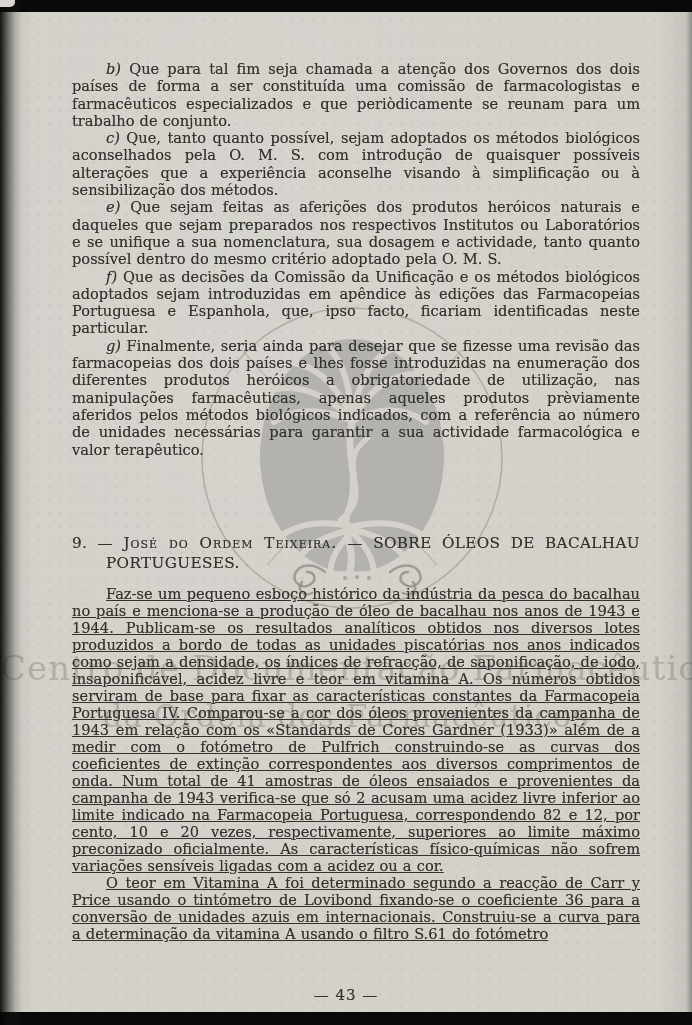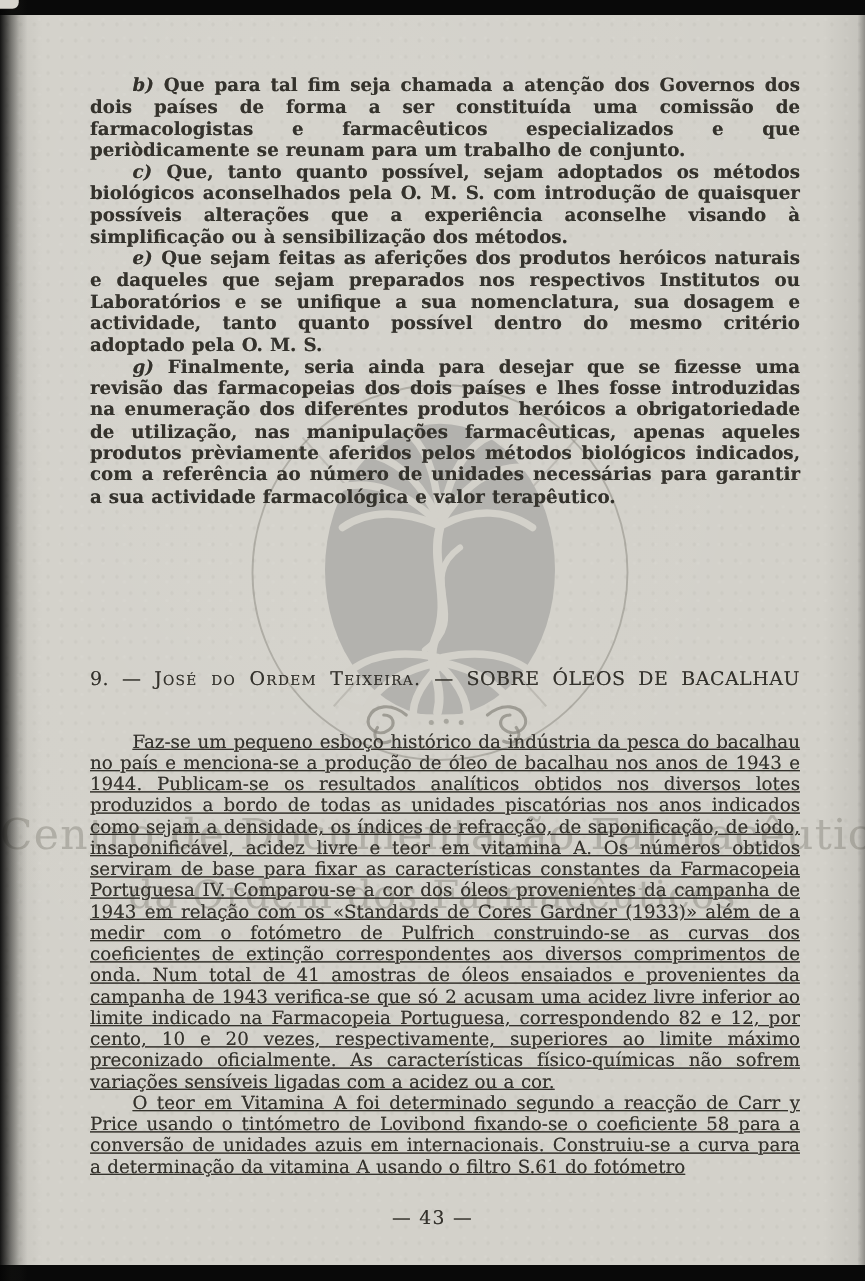--- a/index.html
+++ b/index.html
@@ -35,33 +35,33 @@
   .textcol {
     position:absolute; left:72px; width:568px; z-index:2;
     font-size:14.6px; line-height:17.3px; text-align:justify;
     hyphens:auto; -webkit-hyphens:auto;
     word-spacing:0.5px;
     text-shadow:0 0 0.5px rgba(52,50,44,0.55);
   }
   .textcol p { margin:0; }
   .top-block { top:60px; }
   .section-block { top:585px; line-height:17.0px; }
-  .res { text-indent:34px;font-weight:bold; }
+  .res { text-indent:34px; }
   .indent { text-indent:34px;text-decoration:underline; }
   .ltr { font-style:italic; }
   .heading {
     position:absolute; left:72px; width:568px; top:534px; z-index:2;
     font-size:15.2px; line-height:18px; letter-spacing:0.4px;
     text-shadow:0 0 0.5px rgba(52,50,44,0.55);
   }
   .h-line1 { text-align:justify; text-align-last:justify; }
   .h-line2 { margin-left:34px; margin-top:2px; }
   .sc { font-variant:small-caps; letter-spacing:1px; }
   .pageno {
-    position:absolute; left:0; right:0; top:965px; z-index:2;
+    position:absolute; left:0; right:0; top:986px; z-index:2;
     text-align:center; font-size:15px; letter-spacing:1px;
     text-shadow:0 0 0.5px rgba(52,50,44,0.55);
   }
   
   .edge-top { position:absolute; left:0; top:0; right:0; height:12px; background:#090909; z-index:3; }
   .corner-notch { position:absolute; left:0; top:0; width:15px; height:7px; background:#d7d5ce; z-index:4; border-bottom-right-radius:5px; }
   .edge-bottom { position:absolute; left:0; bottom:0; right:0; height:13px; background:#090909; z-index:3; }
   .edge-left {
     position:absolute; left:0; top:0; bottom:0; width:22px; z-index:3;
     background:linear-gradient(to right, rgba(5,5,5,0.92), rgba(20,20,18,0.45) 40%, rgba(40,40,36,0.15) 70%, transparent);
@@ -119,30 +119,32 @@
       </g>
     </svg>
     <div class="wm-text wm1">Centro de Documentação Farmacêutica</div>
     <div class="wm-text wm2">da Ordem dos Farmacêuticos</div>
   </div>
 
   <div class="textcol top-block">
     <p class="res"><span class="ltr">b)</span> <span>Que para tal fim seja chamada a atenção dos Governos dos dois países de forma a ser constituída uma comissão de farmacologistas e farmacêuticos especializados e que periòdicamente se reunam para um trabalho de conjunto.</span></p>
     <p class="res"><span class="ltr">c)</span> <span>Que, tanto quanto possível, sejam adoptados os métodos biológicos aconselhados pela O. M. S. com introdução de quaisquer possíveis alterações que a experiência aconselhe visando à simplificação ou à sensibilização dos métodos.</span></p>
     <p class="res"><span class="ltr">e)</span> <span>Que sejam feitas as aferições dos produtos heróicos naturais e daqueles que sejam preparados nos respectivos Institutos ou Laboratórios e se unifique a sua nomenclatura, sua dosagem e actividade, tanto quanto possível dentro do mesmo critério adoptado pela O. M. S.</span></p>
+    <p class="res"><span class="ltr">f)</span> <span>Que as decisões da Comissão da Unificação e os métodos biológicos adoptados sejam introduzidas em apêndice às edições das Farmacopeias Portuguesa e Espanhola, que, ipso facto, ficariam identificadas neste particular.</span></p>
     <p class="res"><span class="ltr">g)</span> <span>Finalmente, seria ainda para desejar que se fizesse uma revisão das farmacopeias dos dois países e lhes fosse introduzidas na enumeração dos diferentes produtos heróicos a obrigatoriedade de utilização, nas manipulações farmacêuticas, apenas aqueles produtos prèviamente aferidos pelos métodos biológicos indicados, com a referência ao número de unidades necessárias para garantir a sua actividade farmacológica e valor terapêutico.</span></p>
   </div>
 
   <div class="heading">
     <div class="h-line1"><span>9. —</span> <span class="sc">José do Ordem Teixeira.</span> <span>—</span> <span>SOBRE ÓLEOS DE BACALHAU</span></div>
+    <div class="h-line2">PORTUGUESES.</div>
   </div>
 
   <div class="textcol section-block">
     <p class="indent">Faz-se um pequeno esboço histórico da indústria da pesca do bacalhau no país e menciona-se a produção de óleo de bacalhau nos anos de 1943 e 1944. Publicam-se os resultados analíticos obtidos nos diversos lotes produzidos a bordo de todas as unidades piscatórias nos anos indicados como sejam a densidade, os índices de refracção, de saponificação, de iodo, insaponificável, acidez livre e teor em vitamina A. Os números obtidos serviram de base para fixar as características constantes da Farmacopeia Portuguesa IV. Comparou-se a cor dos óleos provenientes da campanha de 1943 em relação com os «Standards de Cores Gardner (1933)» além de a medir com o fotómetro de Pulfrich construindo-se as curvas dos coeficientes de extinção correspondentes aos diversos comprimentos de onda. Num total de 41 amostras de óleos ensaiados e provenientes da campanha de 1943 verifica-se que só 2 acusam uma acidez livre inferior ao limite indicado na Farmacopeia Portuguesa, correspondendo 82 e 12, por cento, 10 e 20 vezes, respectivamente, superiores ao limite máximo preconizado oficialmente. As características físico-químicas não sofrem variações sensíveis ligadas com a acidez ou a cor.</p>
-    <p class="indent">O teor em Vitamina A foi determinado segundo a reacção de Carr y Price usando o tintómetro de Lovibond fixando-se o coeficiente 58 para a conversão de unidades azuis em internacionais. Construiu-se a curva para a determinação da vitamina A usando o filtro S.61 do fotómetro</p>
+    <p class="indent">O teor em Vitamina A foi determinado segundo a reacção de Carr y Price usando o tintómetro de Lovibond fixando-se o coeficiente 36 para a conversão de unidades azuis em internacionais. Construiu-se a curva para a determinação da vitamina A usando o filtro S.61 do fotómetro</p>
   </div>
 
   <div class="pageno">— 43 —</div>
 
   <div class="edge-top"></div>
   <div class="corner-notch"></div>
   <div class="edge-bottom"></div>
   <div class="edge-left"></div>
   <div class="edge-right"></div>
 </div>

